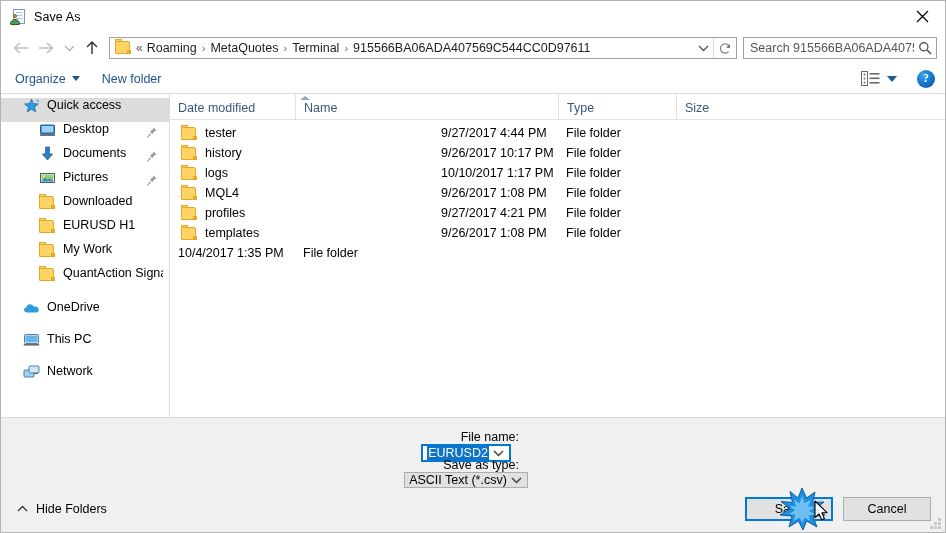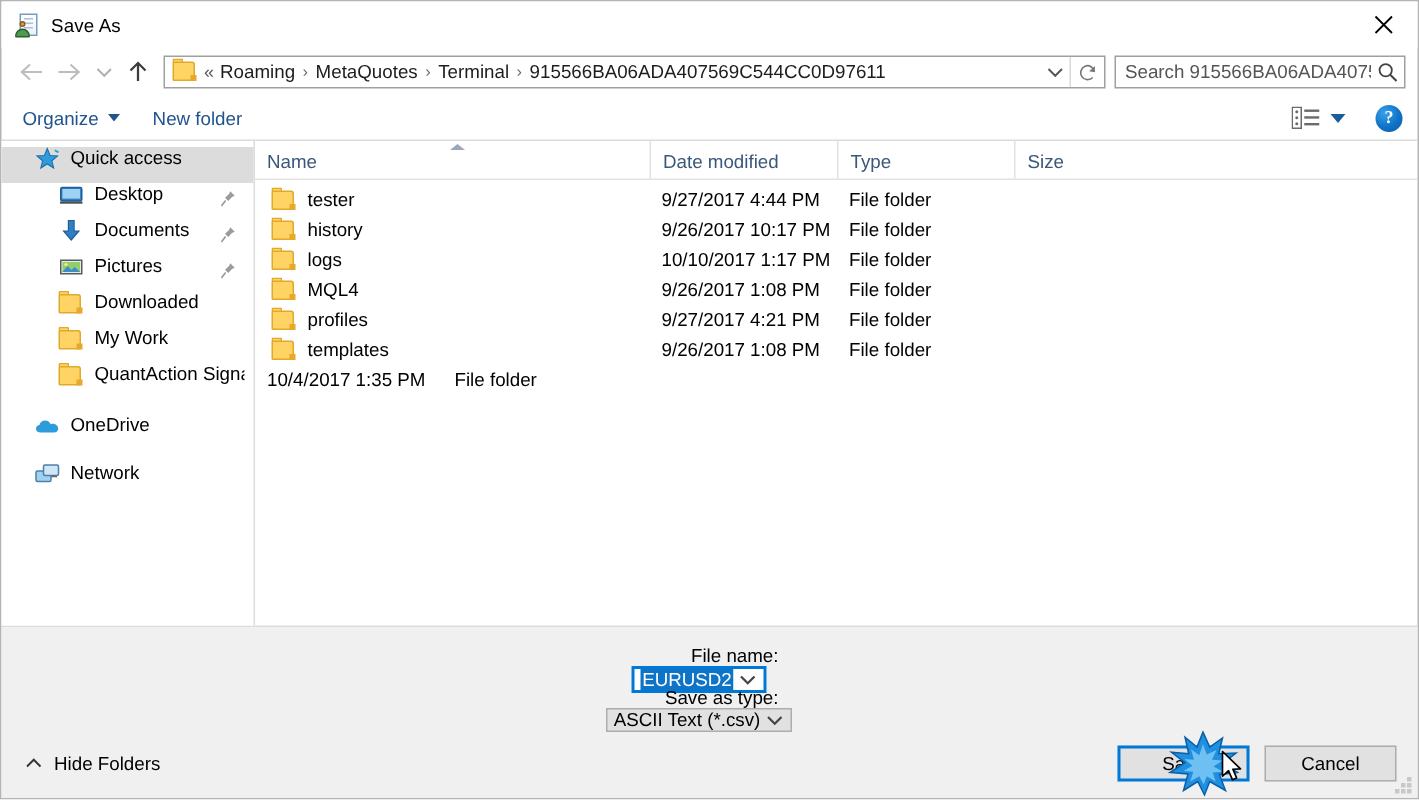--- a/index.html
+++ b/index.html
@@ -562,74 +562,94 @@
         <div class="side-icon">
           <div class="folder" style="margin-top:2px">
               <div class="f-tab"></div>
               <div class="f-back"></div>
               <div class="f-notch"></div>
             </div>
         </div>
         <div class="side-label">Downloaded</div>
       </div>
 
-
       <div class="side-item child">
         <div class="side-icon">
           <div class="folder" style="margin-top:2px">
               <div class="f-tab"></div>
               <div class="f-back"></div>
               <div class="f-notch"></div>
             </div>
         </div>
-        <div class="side-label">My Work</div>
+        <div class="side-label">EURUSD H1</div>
       </div>
 
       <div class="side-item child">
         <div class="side-icon">
           <div class="folder" style="margin-top:2px">
               <div class="f-tab"></div>
               <div class="f-back"></div>
               <div class="f-notch"></div>
             </div>
         </div>
+        <div class="side-label">My Work</div>
+      </div>
+
+      <div class="side-item child">
+        <div class="side-icon">
+          <div class="folder" style="margin-top:2px">
+              <div class="f-tab"></div>
+              <div class="f-back"></div>
+              <div class="f-notch"></div>
+            </div>
+        </div>
         <div class="side-label">QuantAction Signal</div>
       </div>
 
       <div class="side-item group" style="margin-top:10px">
         <div class="side-icon">
           <svg width="17" height="16" viewBox="0 0 17 16">
               <path d="M4.2 12.4 C2.1 12.4 1 11.2 1 9.8 C1 8.5 2 7.5 3.3 7.4 C3.6 5.6 5.2 4.3 7.1 4.3 C8.8 4.3 10.2 5.3 10.8 6.8 C11.2 6.6 11.7 6.5 12.2 6.5 C14.2 6.5 15.8 8 15.8 9.9 C15.8 11.4 14.6 12.4 13 12.4 Z" fill="#2e9bda"></path>
             </svg>
         </div>
         <div class="side-label">OneDrive</div>
       </div>
 
+      <div class="side-item group" style="margin-top:8px">
+        <div class="side-icon">
+          <svg width="17" height="16" viewBox="0 0 17 16">
+              <rect x="1.5" y="2.5" width="14" height="9" rx="1" fill="#cfe6f7" stroke="#4f7fa8" stroke-width="1"></rect>
+              <rect x="2.6" y="3.6" width="11.8" height="6.6" fill="#6fb3e0"></rect>
+              <rect x="0.8" y="12" width="15.4" height="1.6" fill="#6b6b6b"></rect>
+            </svg>
+        </div>
+        <div class="side-label">This PC</div>
+      </div>
 
       <div class="side-item group" style="margin-top:8px">
         <div class="side-icon">
           <svg width="17" height="16" viewBox="0 0 17 16">
               <rect x="1" y="6" width="10" height="7" rx="1" fill="#9fd2f2" stroke="#4f7fa8" stroke-width="1"></rect>
               <rect x="6" y="2" width="10" height="7" rx="1" fill="#cfe6f7" stroke="#4f7fa8" stroke-width="1"></rect>
               <path d="M11 9.5 L15 9.5" stroke="#6b6b6b" stroke-width="1.2"></path>
             </svg>
         </div>
         <div class="side-label">Network</div>
       </div>
 
     </div>
 
     <div class="list">
       <div class="list-head">
         <div class="sort-arrow"></div>
+        <div class="col col-date">
+            <span>Date modified</span>
+          </div>
         <div class="col col-name">
             <span>Name</span>
-          </div>
-        <div class="col col-date">
-            <span>Date modified</span>
           </div>
         <div class="col col-type">
             <span>Type</span>
           </div>
         <div class="col col-size">
             <span>Size</span>
           </div>
       </div>
       <div class="rows">
 

